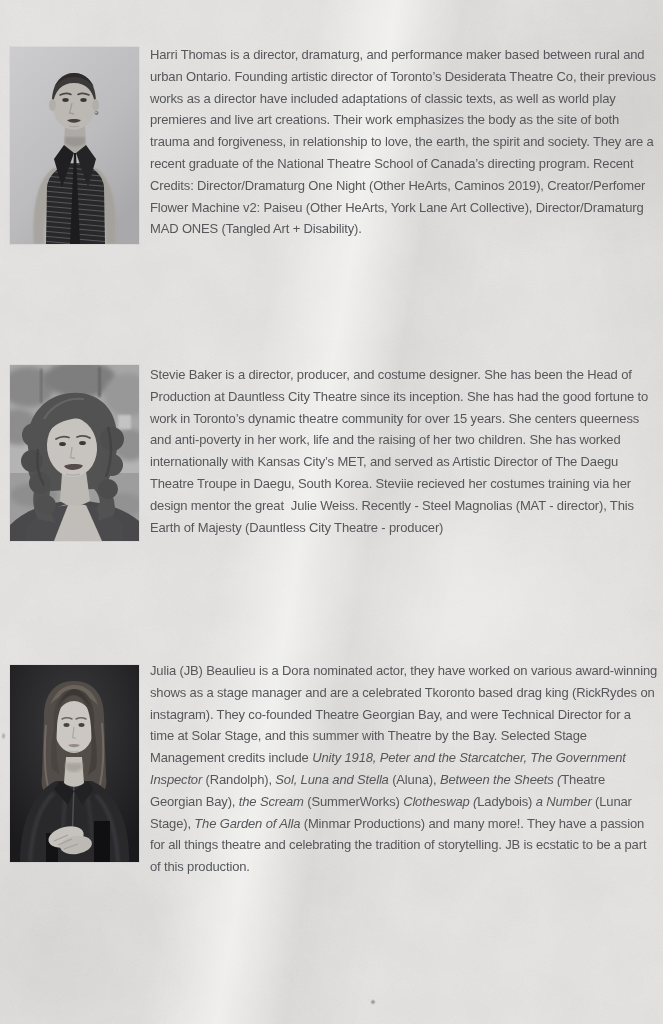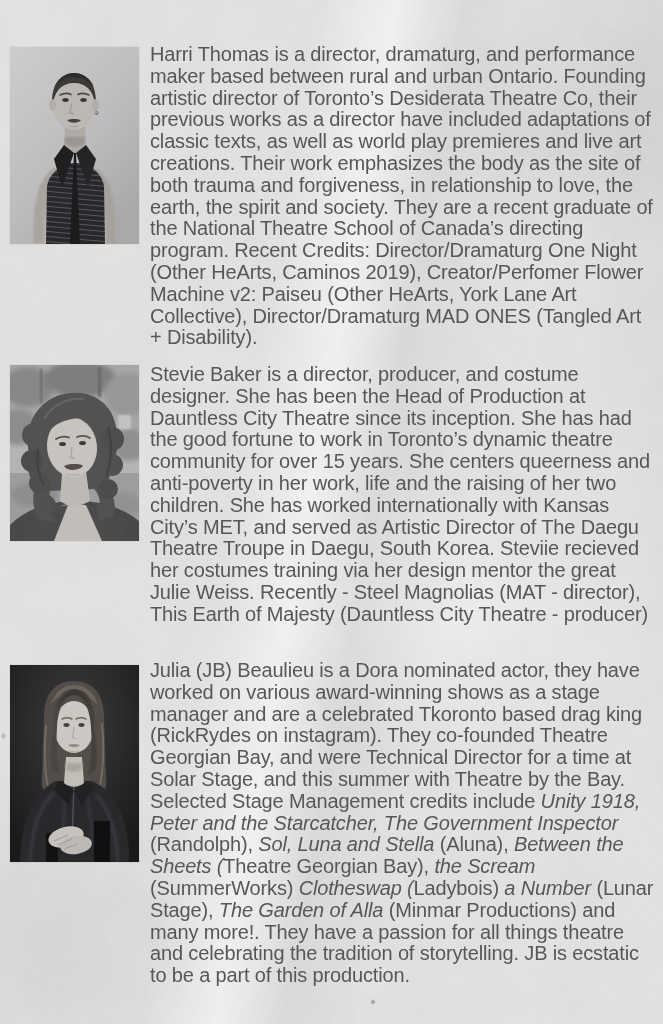--- a/index.html
+++ b/index.html
@@ -48,21 +48,21 @@
     line-height: 0;
   }
   .s1 .bio-photo { top: 3px;  width: 129px; height: 197px; }
   .s2 .bio-photo { top: 1px;  width: 129px; height: 176px; }
   .s3 .bio-photo { top: 5px;  width: 129px; height: 197px; }
   .bio-photo svg { width: 100%; height: 100%; display: block; }
 
   .bio-text {
     position: absolute; left: 150px; top: 0; width: 508px;
     margin: 0;
-    font-size: 20px;
+    font-size: 13px;
     line-height: 21.8px;
     letter-spacing: -0.15px;
     color: #56575b;
     text-align: left;
   }
   .bio-text i { font-style: italic; }
 </style>
 </head>
 <body>
 

